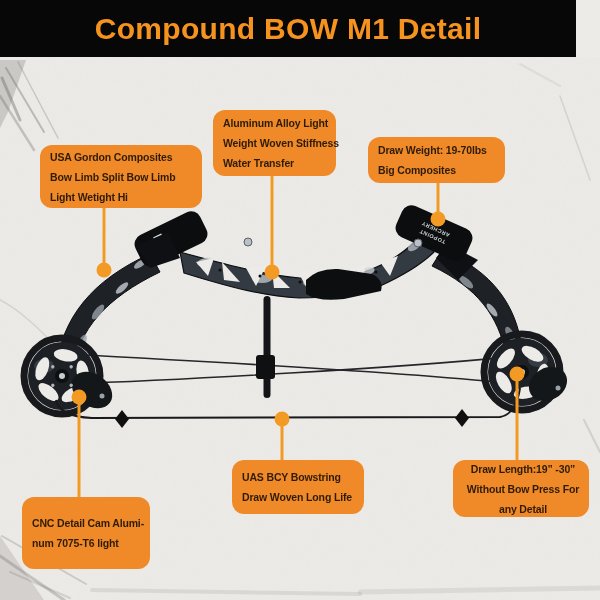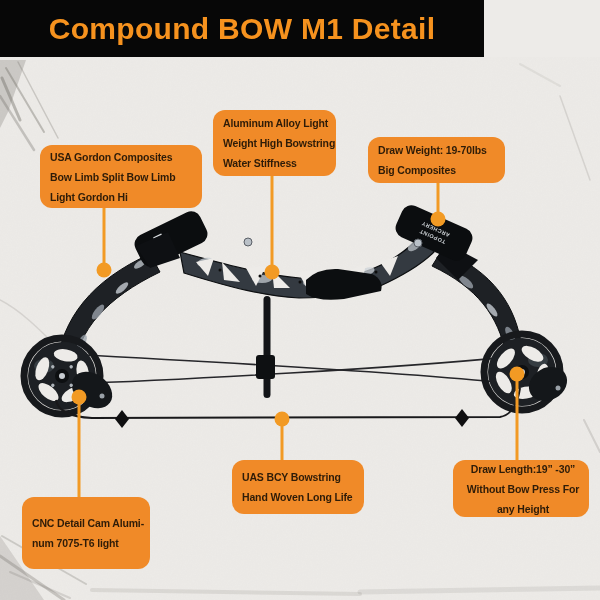--- a/index.html
+++ b/index.html
@@ -1,19 +1,19 @@
 <!DOCTYPE html>
 <html style="--background: #edebe8; --header-bg: #070707; --header-text: #f6921e; --accent-orange: #f08a28; --leader-orange: #f29a24; --callout-text: #2e1c08; --bow-dark: #1d2024;"><head>
 <meta charset="utf-8">
 <style>
   html,body{margin:0;padding:0;background:#fff;}
   .stage{position:relative;width:600px;height:600px;overflow:hidden;
          background:var(--background,#edebe8);
          font-family:"Liberation Sans",sans-serif;}
-  .header{position:absolute;left:0;top:0;width:484px;height:57px;
+  .header{position:absolute;left:0;top:0;width:576px;height:57px;
           background:var(--header-bg,#070707);
           display:flex;align-items:center;justify-content:center;}
   .header h1{margin:0;font-size:30px;font-weight:700;
              color:var(--header-text,#f6921e);letter-spacing:.3px;}
   svg.scene{position:absolute;left:0;top:0;display:block;}
   .callout{position:absolute;background:var(--accent-orange,#f08a28);
            border-radius:12px;color:var(--callout-text,#2e1c08);
            font-weight:700;font-size:10.5px;line-height:20px;letter-spacing:-.15px;
            display:flex;flex-direction:column;justify-content:center;
            padding:3px 6px 3px 10px;box-sizing:border-box;white-space:nowrap;}
@@ -194,43 +194,43 @@
       <circle class="dot" cx="438" cy="219" r="7.5"></circle>
       <circle class="dot" cx="79" cy="397" r="7.5"></circle>
       <circle class="dot" cx="282" cy="419" r="7.5"></circle>
       <circle class="dot" cx="517" cy="374" r="7.5"></circle>
     </g>
   </svg>
 
   <div class="callout" style="left:40px;top:145px;width:162px;height:63px;">
     <span class="cl">USA Gordon  Composites</span>
     <span class="cl">Bow Limb Split Bow Limb</span>
-    <span class="cl">Light Gordon Hi</span>
+    <span class="cl">Light Wetight Hi</span>
   </div>
 
   <div class="callout" style="left:213px;top:110px;width:123px;height:66px;">
     <span class="cl">Aluminum Alloy Light</span>
-    <span class="cl">Weight High Bowstring</span>
-    <span class="cl">Water Stiffness</span>
+    <span class="cl">Weight Woven Stiffness</span>
+    <span class="cl">Water Transfer</span>
   </div>
 
   <div class="callout" style="left:368px;top:137px;width:137px;height:46px;">
     <span class="cl">Draw Weight: 19-70lbs</span>
     <span class="cl">Big Composites</span>
   </div>
 
   <div class="callout" style="left:232px;top:460px;width:132px;height:54px;">
     <span class="cl">UAS BCY Bowstring</span>
-    <span class="cl">Hand Woven Long Life</span>
+    <span class="cl">Draw Woven Long Life</span>
   </div>
 
   <div class="callout" style="left:22px;top:497px;width:128px;height:72px;">
     <span class="cl">CNC Detail Cam Alumi-</span>
     <span class="cl">num 7075-T6 light</span>
   </div>
 
   <div class="callout" style="left:453px;top:460px;width:136px;height:57px;text-align:center;">
     <span class="cl">Draw Length:19”  -30”</span>
     <span class="cl">Without Bow Press For</span>
-    <span class="cl">any Height</span>
+    <span class="cl">any Detail</span>
   </div>
 
 </div>
 
 </body></html>

